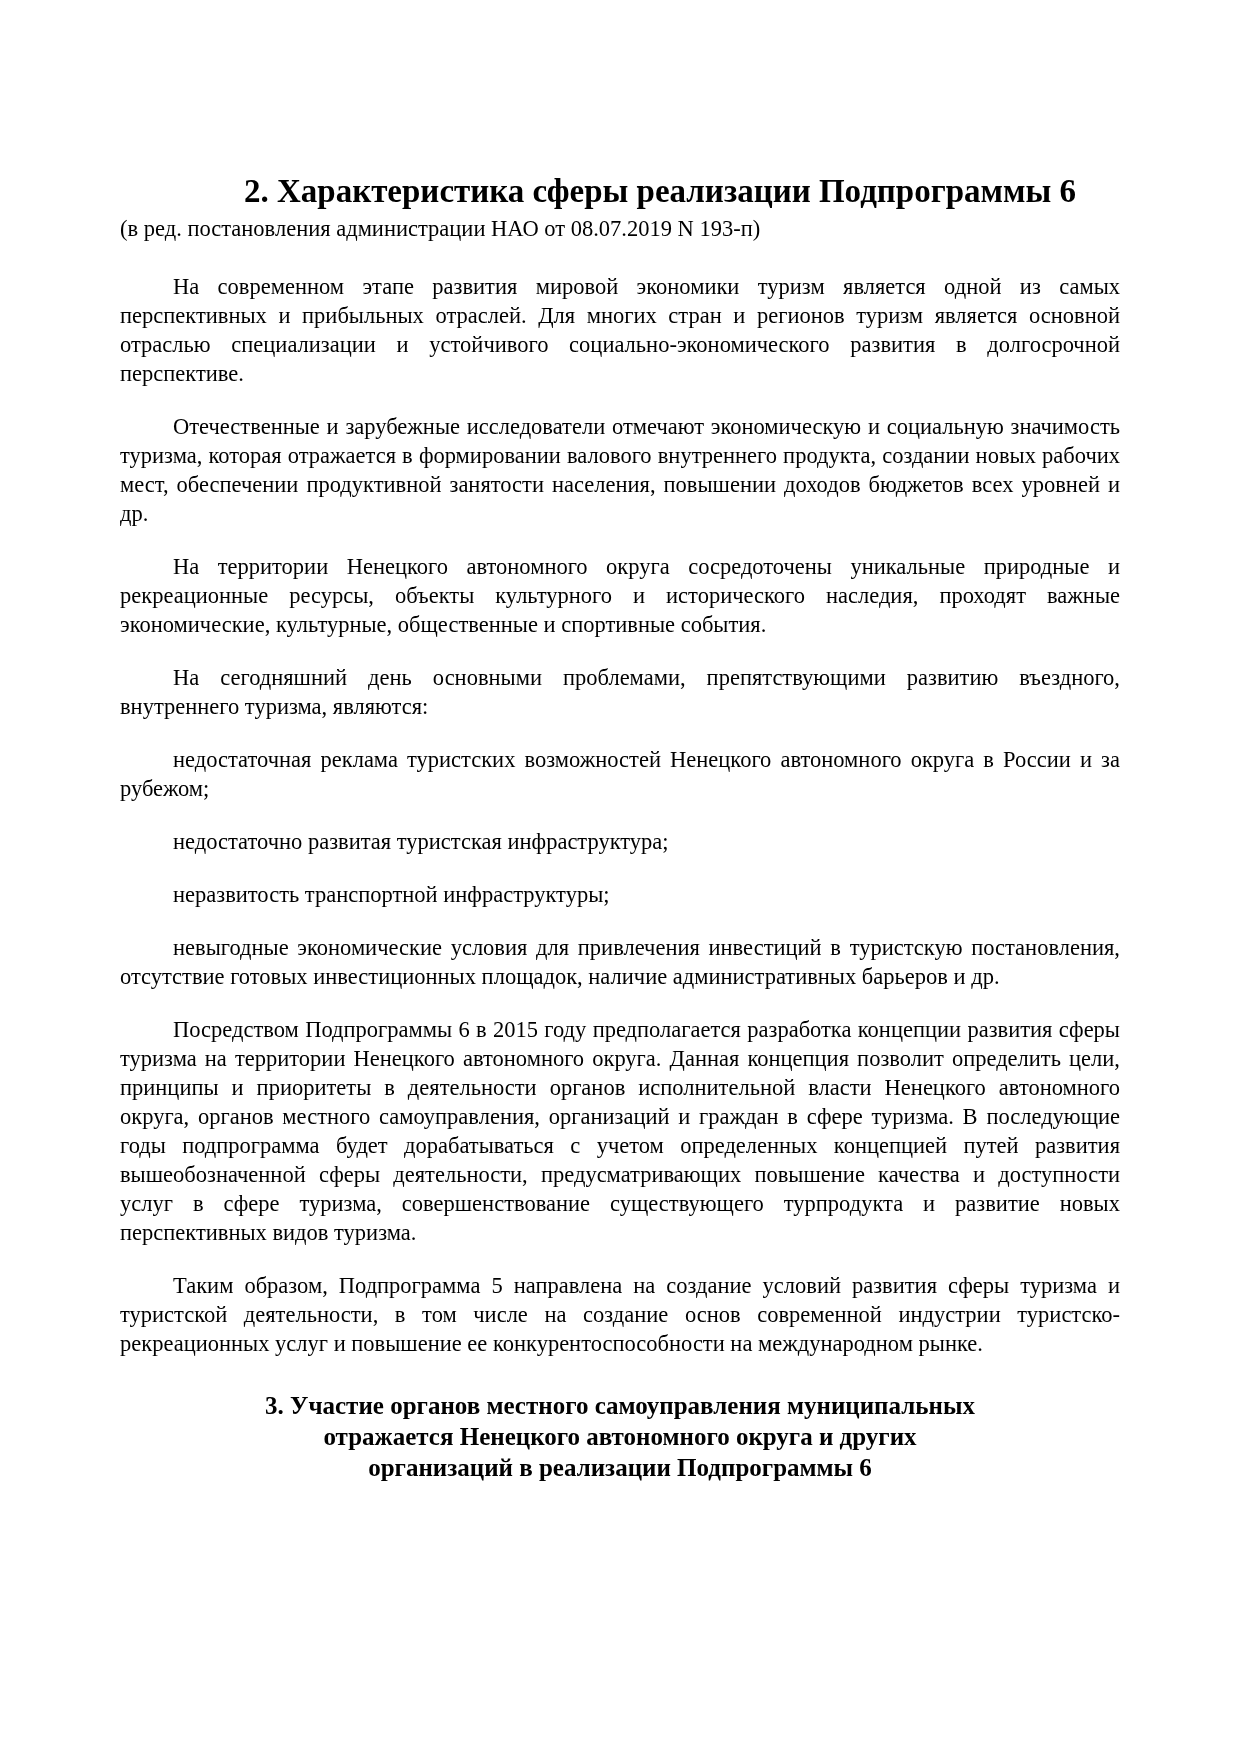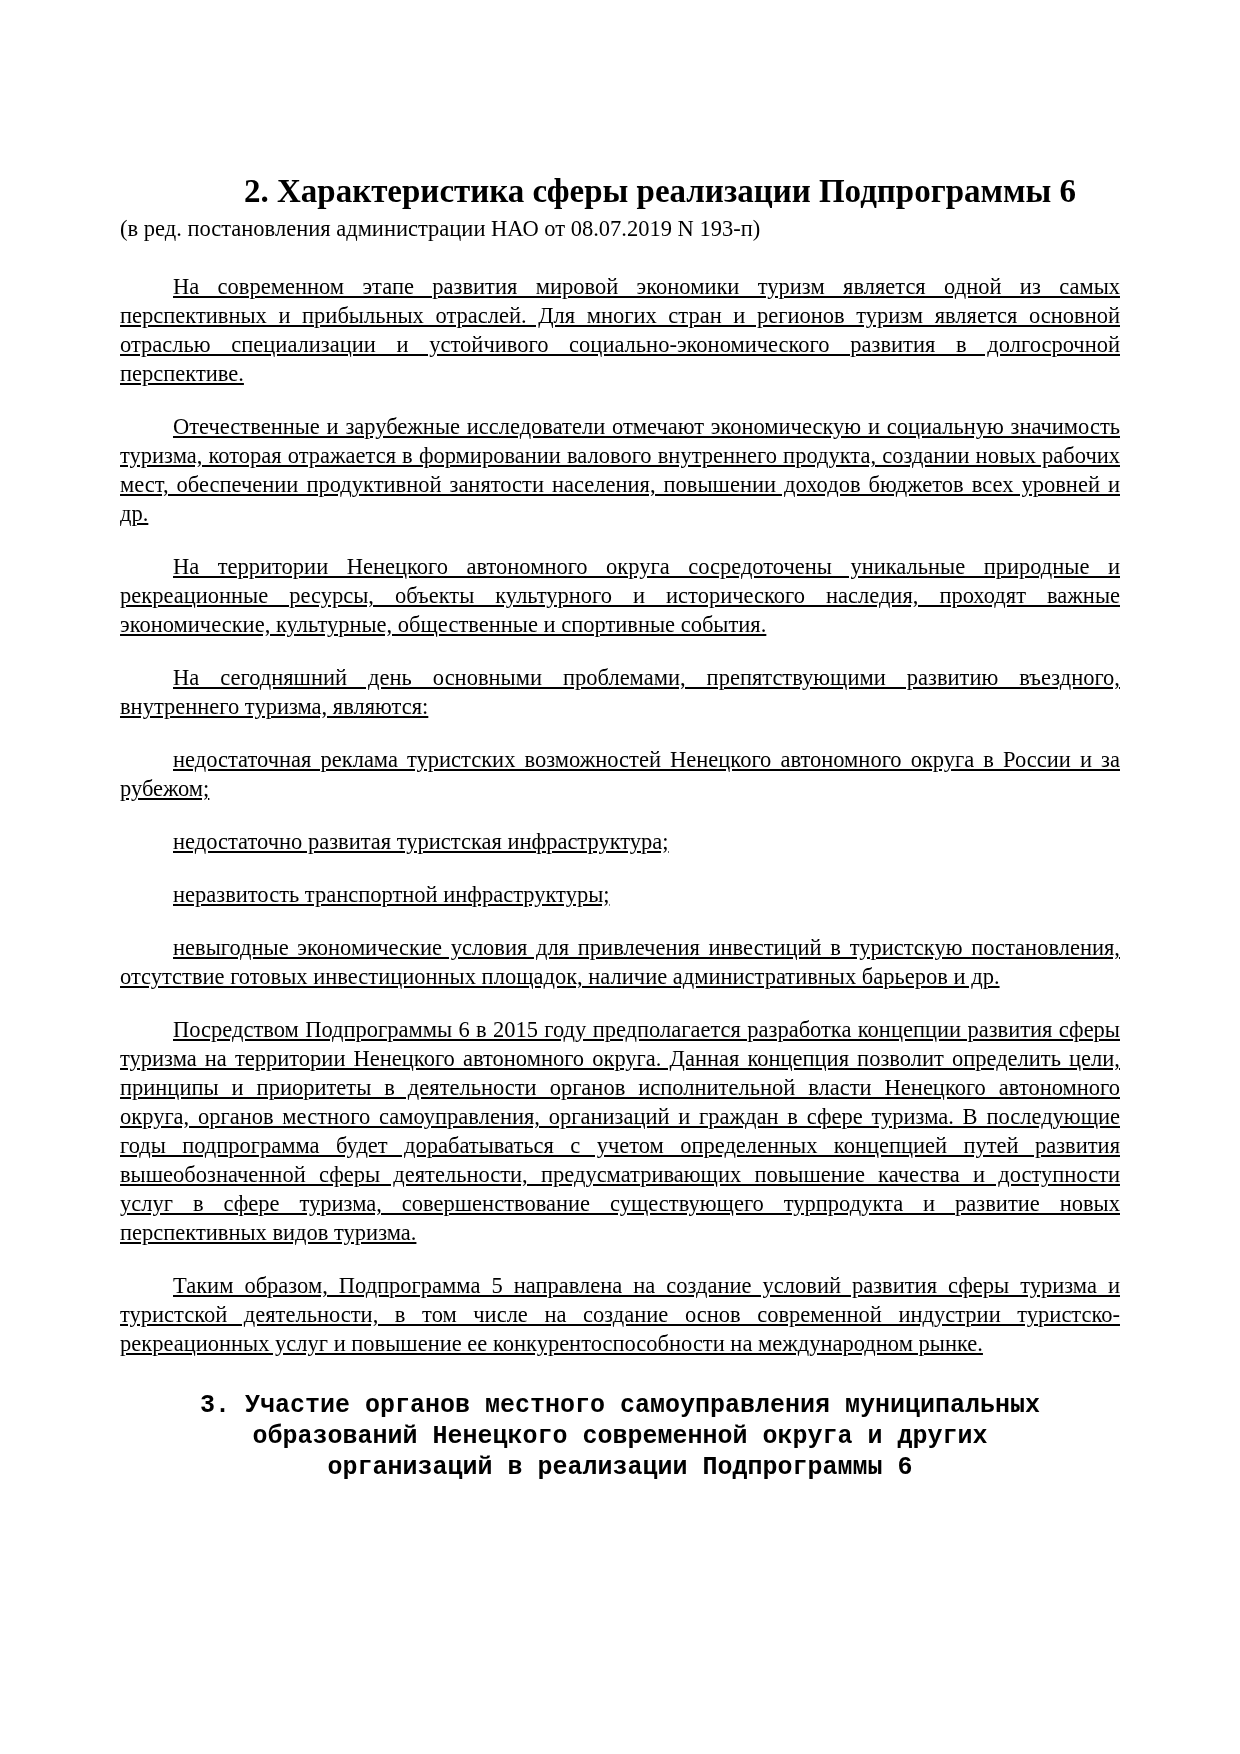--- a/index.html
+++ b/index.html
@@ -8,27 +8,27 @@
       position: absolute; left: 120px; top: 176px; width: 1000px;
       font-family: "Liberation Serif", "DejaVu Serif", serif;
       color: #000; font-size: 22.5px; line-height: 29px;
     }
     .h2 {
       font-weight: bold; font-size: 33px; text-align: center; line-height: 30px;
       margin: 0;
     }
     .h2.sec2 { padding-left: 80px; }
     .note { margin: 8px 0 0 0; }
-    p { margin: 0; text-align: justify; text-indent: 53px; text-decoration: underline; }
+    p { margin: 0; text-align: justify; text-indent: 53px; }
     p.gap { margin-top: 24px; }
     .h3 {
       font-weight: bold; font-size: 25px; text-align: center; line-height: 31px;
       margin: 32px 0 0 0;
     }
-    .h3 span { display: block; font-family: Liberation Mono, monospace; }
+    .h3 span { display: block; }
   </style>
 </head>
 <body>
 
 <div class="page">
   <h2 class="h2 sec2">2. Характеристика сферы реализации Подпрограммы 6</h2>
   <div class="note">(в ред. постановления администрации НАО от 08.07.2019 N 193-п)</div>
 
   <p class="gap" style="margin-top:29px">На современном этапе развития мировой экономики туризм является одной из самых перспективных и прибыльных отраслей. Для многих стран и регионов туризм является основной отраслью специализации и устойчивого социально-экономического развития в долгосрочной перспективе.</p>
   <p class="gap">Отечественные и зарубежные исследователи отмечают экономическую и социальную значимость туризма, которая отражается в формировании валового внутреннего продукта, создании новых рабочих мест, обеспечении продуктивной занятости населения, повышении доходов бюджетов всех уровней и др.</p>
@@ -36,16 +36,16 @@
   <p class="gap">На сегодняшний день основными проблемами, препятствующими развитию въездного, внутреннего туризма, являются:</p>
   <p class="gap">недостаточная реклама туристских возможностей Ненецкого автономного округа в России и за рубежом;</p>
   <p class="gap">недостаточно развитая туристская инфраструктура;</p>
   <p class="gap">неразвитость транспортной инфраструктуры;</p>
   <p class="gap">невыгодные экономические условия для привлечения инвестиций в туристскую постановления, отсутствие готовых инвестиционных площадок, наличие административных барьеров и др.</p>
   <p class="gap">Посредством Подпрограммы 6 в 2015 году предполагается разработка концепции развития сферы туризма на территории Ненецкого автономного округа. Данная концепция позволит определить цели, принципы и приоритеты в деятельности органов исполнительной власти Ненецкого автономного округа, органов местного самоуправления, организаций и граждан в сфере туризма. В последующие годы подпрограмма будет дорабатываться с учетом определенных концепцией путей развития вышеобозначенной сферы деятельности, предусматривающих повышение качества и доступности услуг в сфере туризма, совершенствование существующего турпродукта и развитие новых перспективных видов туризма.</p>
   <p class="gap">Таким образом, Подпрограмма 5 направлена на создание условий развития сферы туризма и туристской деятельности, в том числе на создание основ современной индустрии туристско-рекреационных услуг и повышение ее конкурентоспособности на международном рынке.</p>
 
   <h3 class="h3">
     <span>3. Участие органов местного самоуправления муниципальных</span>
-    <span>образований Ненецкого современной округа и других</span>
+    <span>отражается Ненецкого автономного округа и других</span>
     <span>организаций в реализации Подпрограммы 6</span>
   </h3>
 </div>
 
 </body></html>

